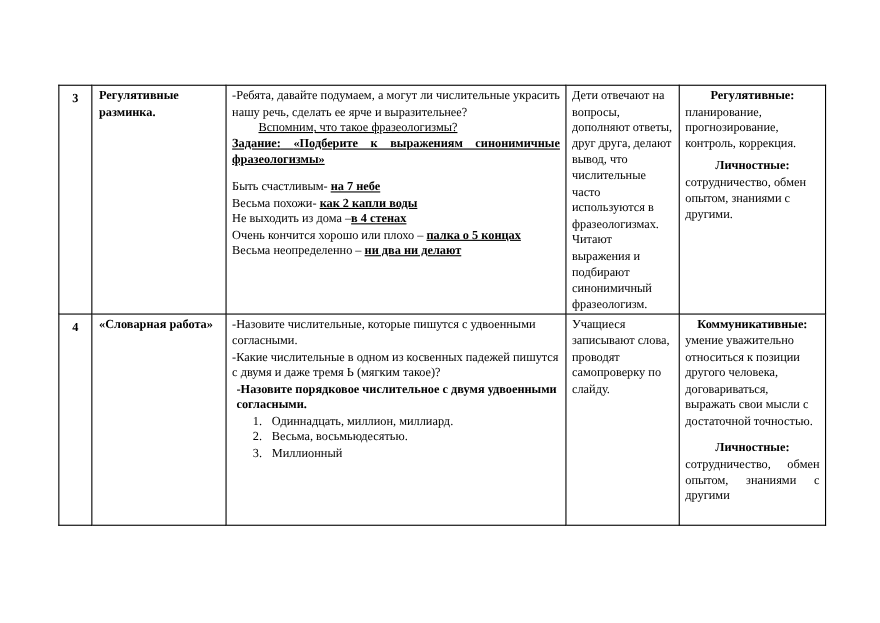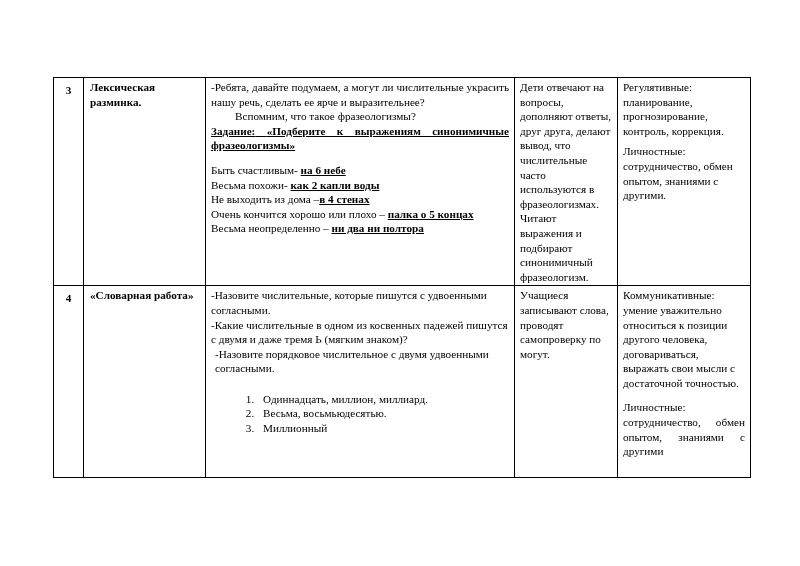--- a/index.html
+++ b/index.html
@@ -13,84 +13,84 @@
   table.lesson { border:1.5px solid #000; }
   col.c1 { width:30px; } col.c2 { width:122px; } col.c3 { width:309px; }
   col.c4 { width:103px; } col.c5 { width:133px; }
   tr.r3 td { height:175px; }
   tr.r4 td { height:185px; }
   .num { text-align:center; font-weight:bold; padding-top:5px !important; }
   .stage { font-weight:bold; padding-left:6px !important; }
   .just { text-align:justify; }
   .b { font-weight:bold;text-decoration:underline; }
   .p { margin:0; }
-  .indent { padding-left:24px; }
-  .indent2 { padding-left:4px; }
+  .indent { padding-left:24px;text-decoration:underline; }
+  .indent2 { padding-left:4px;font-weight:bold; }
   .gap { height:10px; }
   .gap2 { height:6px; }
-  ol.words { margin:16px; padding:0 0 0 30px; }
+  ol.words { margin:0; padding:0 0 0 30px; }
   ol.words li { padding-left:6px; }
-  .uud-h { font-weight:normal; }
+  .uud-h { font-weight:bold;text-align:center; }
   .uud-text { }
 </style>
 </head>
 <body>
 
 <div class="page">
   <table class="lesson">
     <colgroup>
       <col class="c1">
         <col class="c2">
         <col class="c3">
         <col class="c4">
         <col class="c5">
     </colgroup>
 
     <tbody>
         <tr class="r3">
       <td class="num">3</td>
-      <td class="stage">Лексическая разминка.</td>
+      <td class="stage">Регулятивные разминка.</td>
       <td>
         <p class="p just">-Ребята, давайте подумаем, а могут ли числительные украсить нашу речь, сделать ее ярче и выразительнее?</p>
         <p class="p indent">Вспомним, что такое фразеологизмы?</p>
         <p class="p just b">
           <span>Задание:</span>
           <span>«Подберите к выражениям синонимичные фразеологизмы»</span>
         </p>
         <div class="gap"></div>
-        <p class="p"><span>Быть счастливым- </span><span class="b">на 6 небе</span></p>
+        <p class="p"><span>Быть счастливым- </span><span class="b">на 7 небе</span></p>
         <p class="p"><span>Весьма похожи- </span><span class="b">как 2 капли воды</span></p>
         <p class="p"><span>Не выходить из дома –</span><span class="b">в 4 стенах</span></p>
         <p class="p"><span>Очень кончится хорошо или плохо – </span><span class="b">палка о 5 концах</span></p>
-        <p class="p"><span>Весьма неопределенно – </span><span class="b">ни два ни полтора</span></p>
+        <p class="p"><span>Весьма неопределенно – </span><span class="b">ни два ни делают</span></p>
       </td>
       <td>Дети отвечают на вопросы, дополняют ответы, друг друга, делают вывод, что числительные часто используются в фразеологизмах. Читают выражения и подбирают синонимичный фразеологизм.</td>
       <td>
         <div class="uud-h">Регулятивные:</div>
         <div class="uud-text">планирование, прогнозирование, контроль, коррекция.</div>
         <div class="gap2"></div>
         <div class="uud-h">Личностные:</div>
         <div class="uud-text">сотрудничество, обмен опытом, знаниями с другими.</div>
       </td>
     </tr>
 
     <tr class="r4">
       <td class="num">4</td>
       <td class="stage">«Словарная работа»</td>
       <td>
         <p class="p">-Назовите числительные, которые пишутся с удвоенными согласными.</p>
-        <p class="p">-Какие числительные в одном из косвенных падежей пишутся с двумя и даже тремя Ь (мягким знаком)?</p>
+        <p class="p">-Какие числительные в одном из косвенных падежей пишутся с двумя и даже тремя Ь (мягким такое)?</p>
         <p class="p indent2">-Назовите порядковое числительное с двумя удвоенными согласными.</p>
         <ol class="words">
           <li>Одиннадцать, миллион, миллиард.</li>
           <li>Весьма, восьмьюдесятью.</li>
           <li>Миллионный</li>
         </ol>
       </td>
-      <td>Учащиеся записывают слова, проводят самопроверку по могут.</td>
+      <td>Учащиеся записывают слова, проводят самопроверку по слайду.</td>
       <td>
         <div class="uud-h">Коммуникативные:</div>
         <div class="uud-text">умение уважительно относиться к позиции другого человека, договариваться, выражать свои мысли с достаточной точностью.</div>
         <div class="gap"></div>
         <div class="uud-h">Личностные:</div>
         <div class="uud-text just">сотрудничество, обмен опытом, знаниями с другими</div>
       </td>
     </tr>
   </tbody>
     </table>

